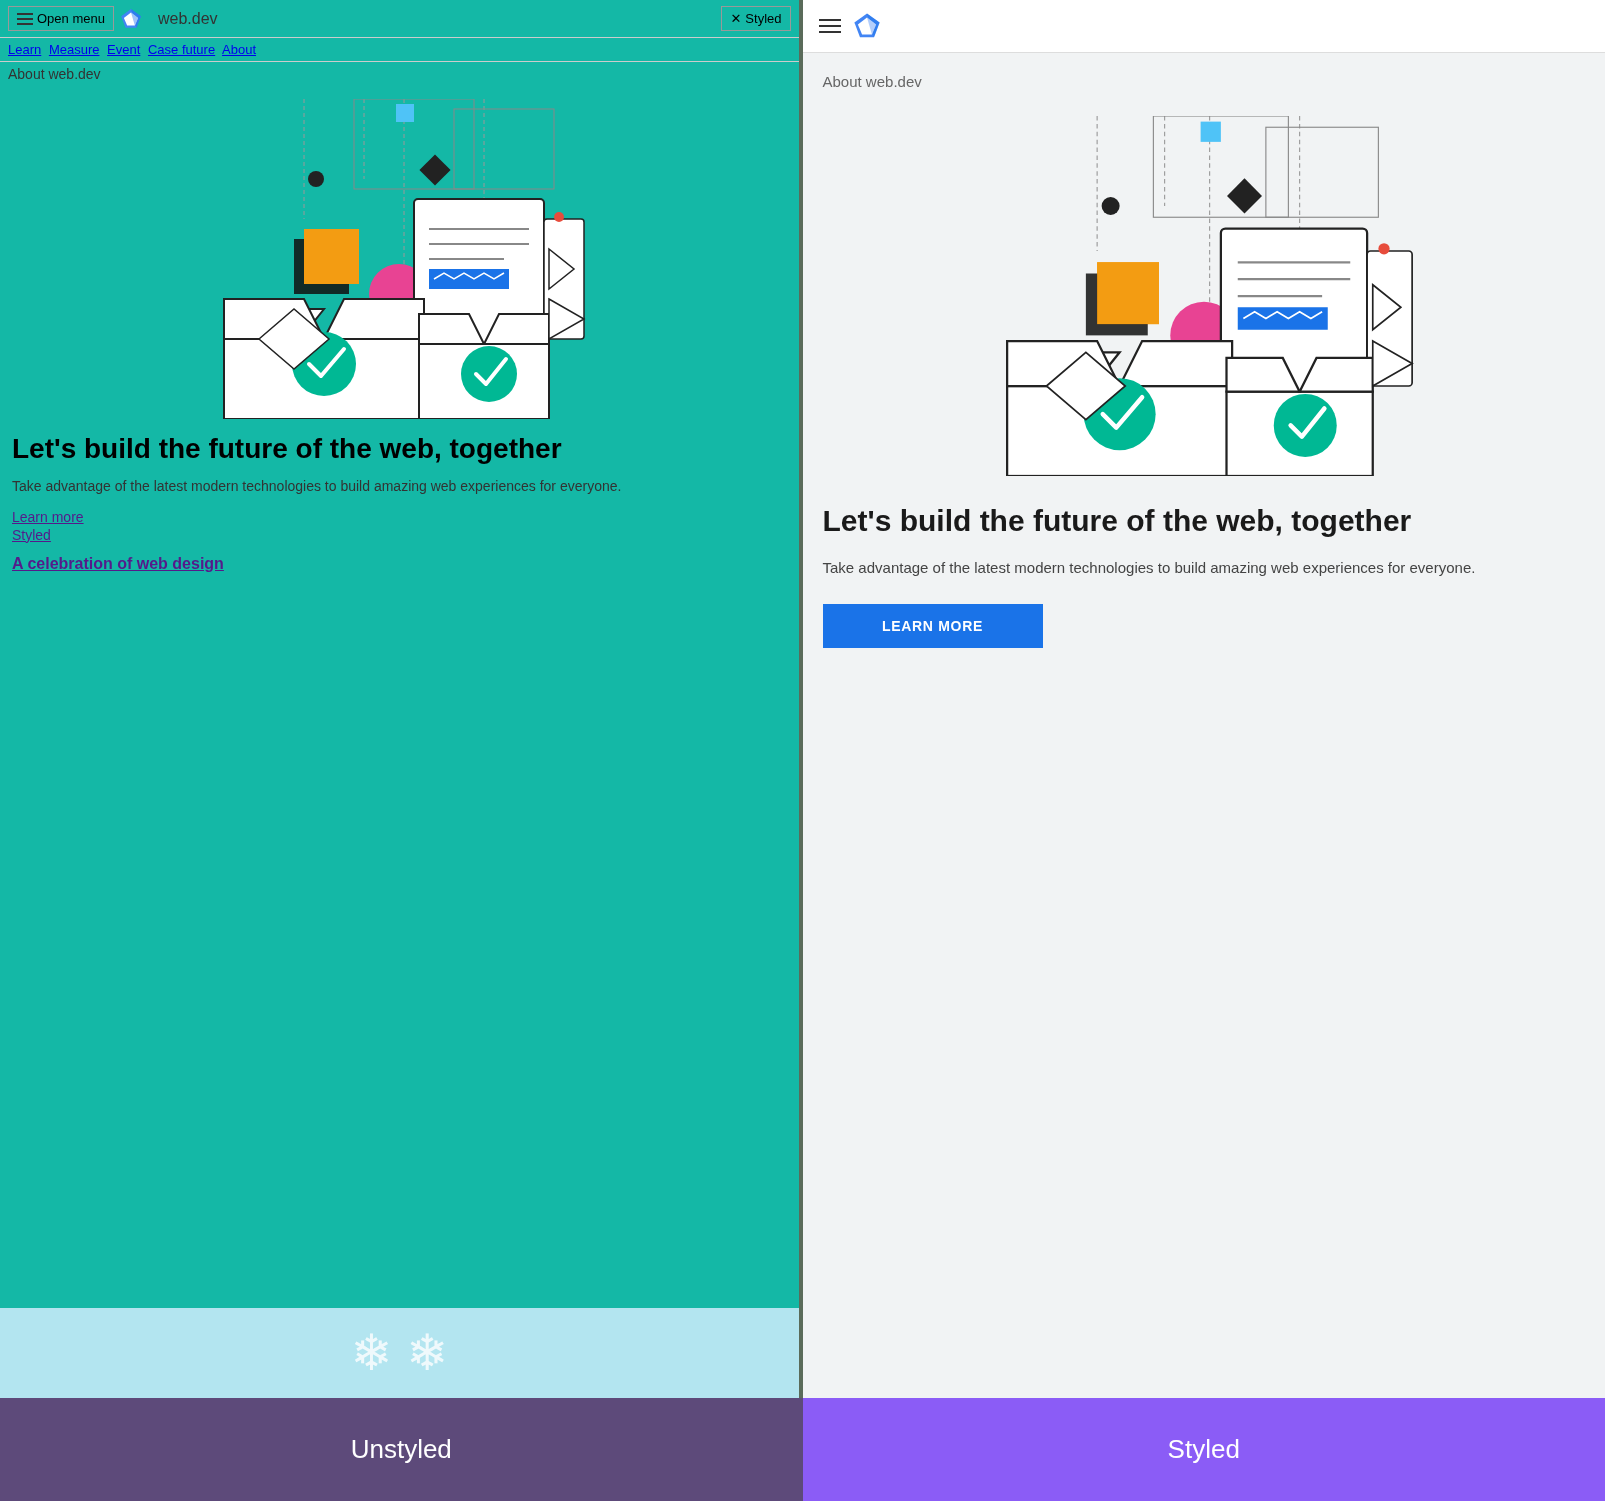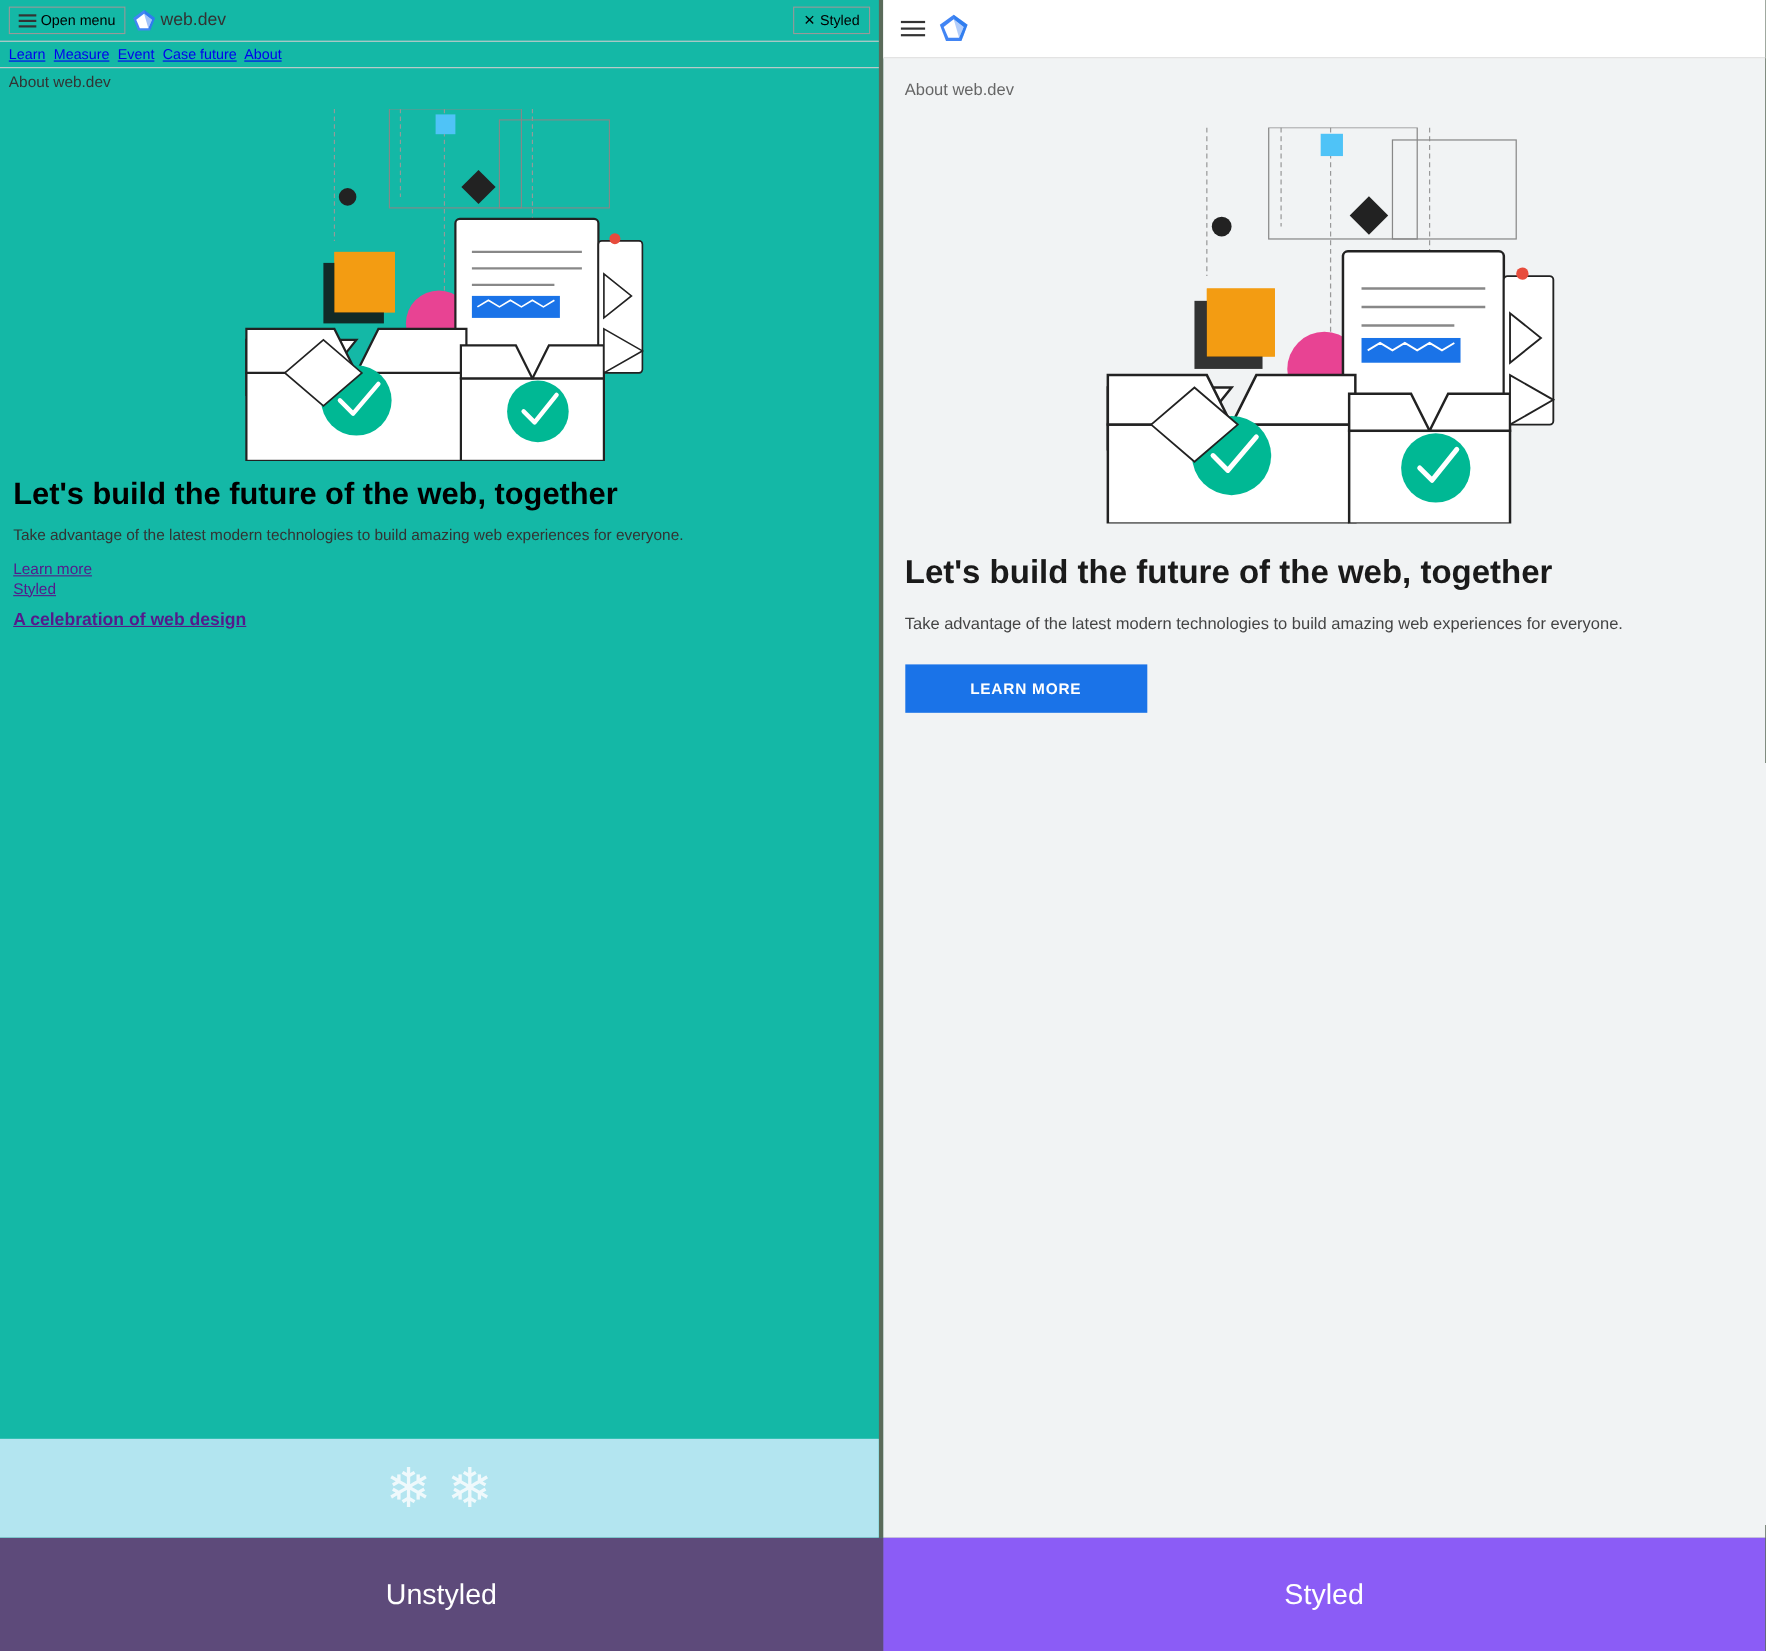--- a/index.html
+++ b/index.html
@@ -62,21 +62,21 @@
     .hamburger-icon span {
       display: block;
       height: 2px;
       background: #333;
       width: 100%;
     }
 
     .logo-unstyled {
       display: flex;
       align-items: center;
-      gap: 4px;
+      gap: 16px;
       font-size: 16px;
       font-weight: normal;
       color: #333;
     }
 
     .logo-icon-unstyled {
       width: 22px;
       height: 22px;
     }
 

